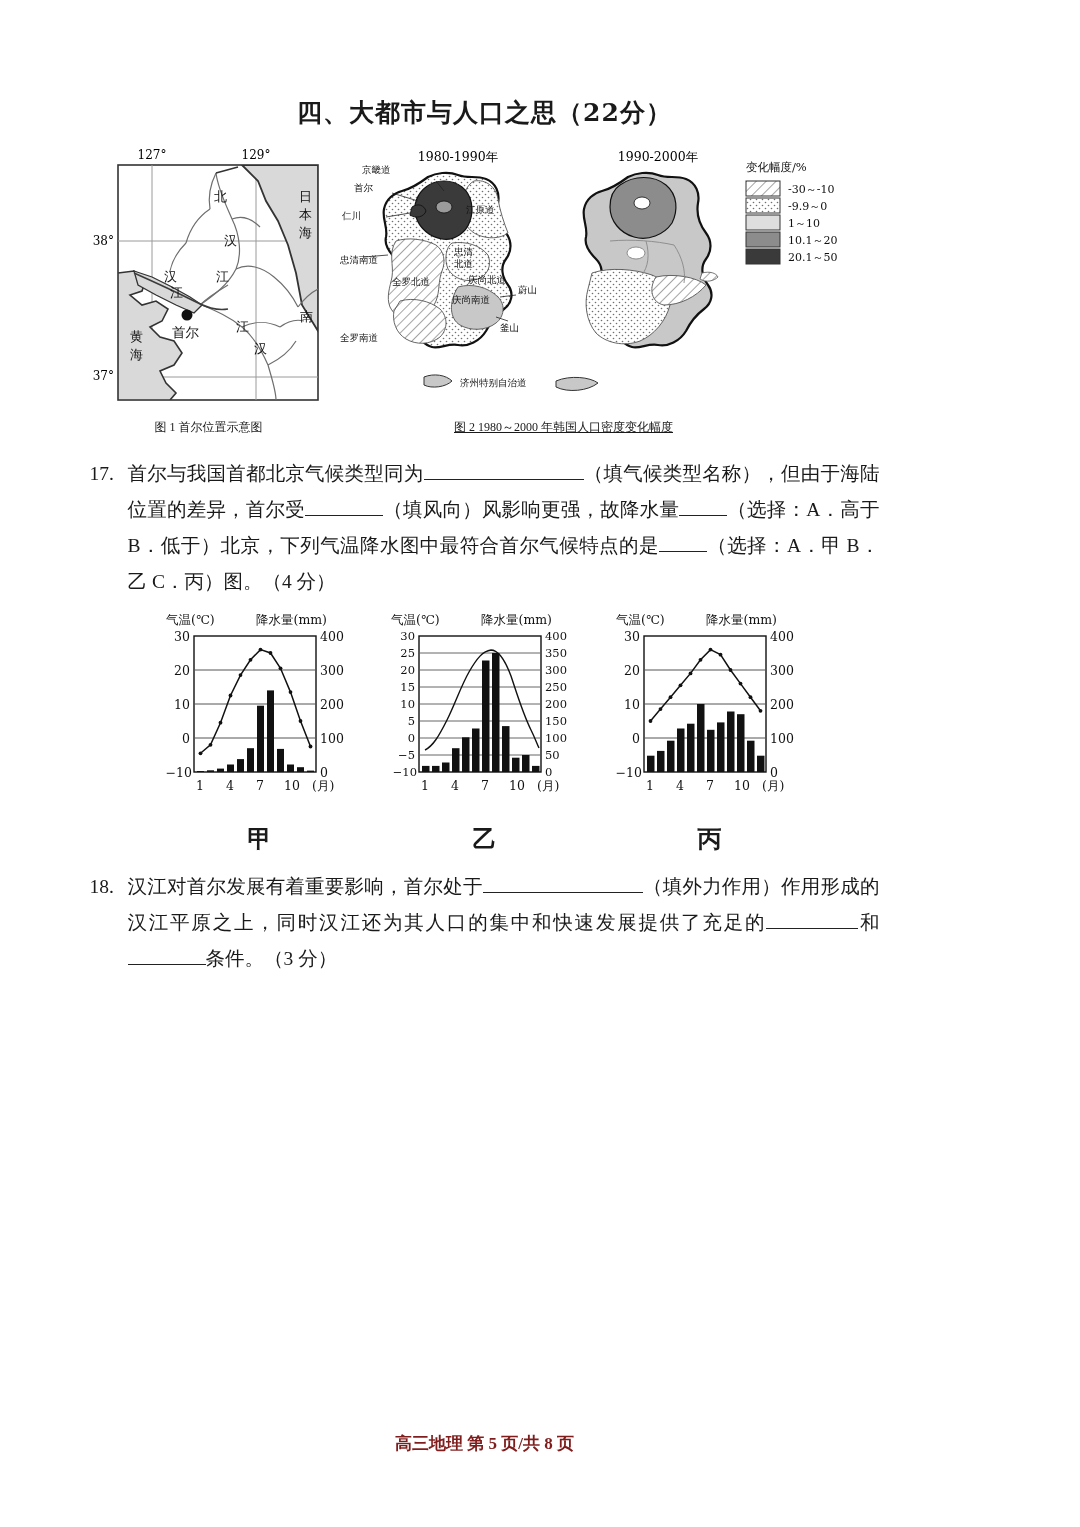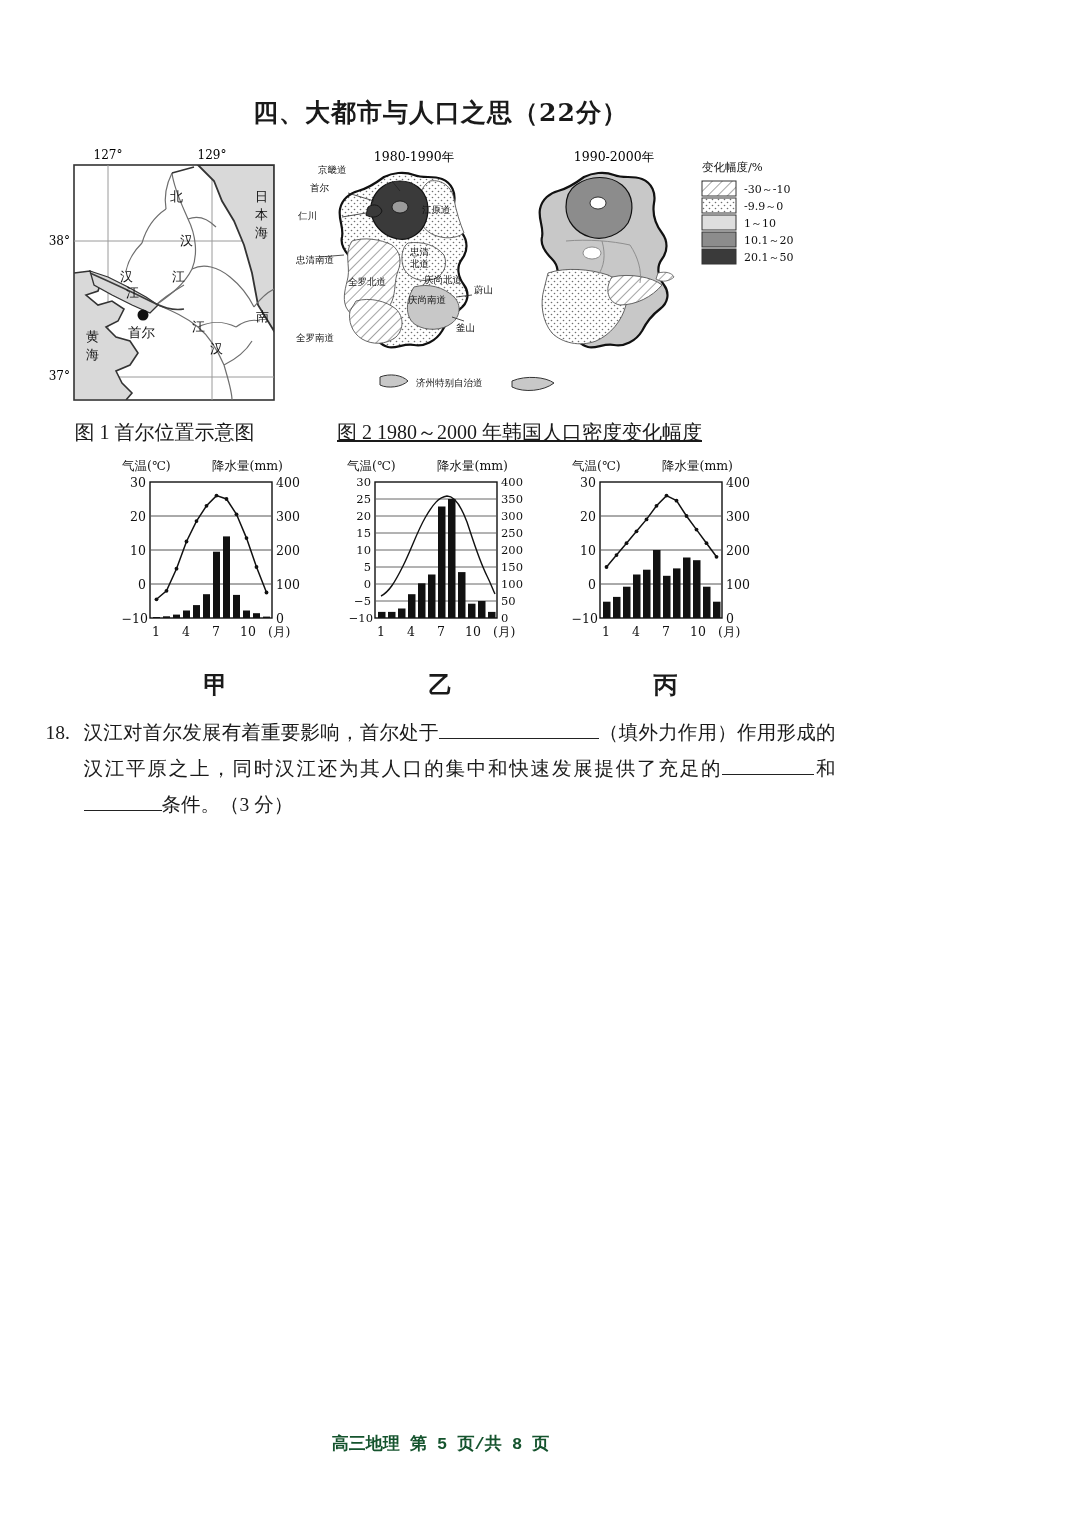--- a/index.html
+++ b/index.html
@@ -5,21 +5,21 @@
   * { box-sizing: border-box; }
   html, body { margin:0; padding:0; }
   body {
     width:1080px; height:1527px;
     background:#ffffff;
     font-family:"Liberation Serif","DejaVu Serif",serif;
     color:#1a1a1a;
     position:relative;
     overflow:hidden;
   }
-  .page { position:relative; width:881px; height:1527px; padding:0; }
+  .page { position:relative; width:881px; height:1527px; padding:0;margin-left:44px; }
 
   
   .section-title {
     text-align:center;
     font-size:25px;
     font-weight:700;
     letter-spacing:1px;
     margin:0;
     padding-top:96px;
     font-family:"DejaVu Serif",serif;
@@ -42,21 +42,21 @@
     margin:16px auto 0 auto;
     width:790px;
     display:flex;
     align-items:flex-start;
     justify-content:flex-start;
     gap:0;
   }
   .fig1-box { width:238px; position:relative; }
   .fig2-box { flex:1; position:relative; padding-left:12px; }
 
-  .cap-row { width:790px; margin:6px auto 0 auto; display:flex; font-size:20px; }
+  .cap-row { width:790px; margin:6px auto 0 auto; display:flex; font-size:12px; }
   .cap1 { width:238px; text-align:center; }
   .cap2 { flex:1; text-align:center; padding-right:80px;text-decoration:underline; }
 
   
   .q {
     width:790px;
     margin:20px auto 0 auto;
     font-size:19.5px;
     line-height:36px;
     position:relative;
@@ -88,22 +88,21 @@
   }
 
   
   .footer {
     position:absolute;
     left:0; right:0;
     top:1432px;
     text-align:center;
     font-size:17px;
     font-weight:600;
-    color:#14532d;
-    font-family:Liberation Mono, monospace;
+    color:#7f1d1d;
   }
   svg { display:block; }
   text { font-family:"DejaVu Serif",serif; }
 </style>
 </head>
 <body>
 
 <div class="page">
 
   <h1 class="section-title">四、大都市与人口之思（22分）</h1>
@@ -316,20 +315,24 @@
         </g>
       </svg>
     </div>
   </div>
 
   <div class="cap-row">
     <div class="cap1">图 1 首尔位置示意图</div>
     <div class="cap2">图 2 1980～2000 年韩国人口密度变化幅度</div>
   </div>
 
+  <div class="q">
+    <span class="qnum">17.</span>
+    <span>首尔与我国首都北京气候类型同为</span><span class="blank-long"></span><span>（填气候类型名称），但由于海陆位置的差异，首尔受</span><span class="blank-xs"></span><span>（填风向）风影响更强，故降水量</span><span class="blank-short"></span><span>（选择：A．高于 B．低于）北京，下列气温降水图中最符合首尔气候特点的是</span><span class="blank-short"></span><span>（选择：A．甲 B．乙 C．丙）图。（4 分）</span>
+  </div>
 
   <div class="climo-row">
 
     <div class="climo">
       <svg width="215" height="215" viewBox="0 0 215 215">
         <text x="14" y="14" font-size="12.5" fill="#111">气温(℃)</text>
         <text x="104" y="14" font-size="12.5" fill="#111">降水量(mm)</text>
 
         <rect x="42" y="26" width="122" height="136" fill="none" stroke="#111" stroke-width="1.4"></rect>
 

